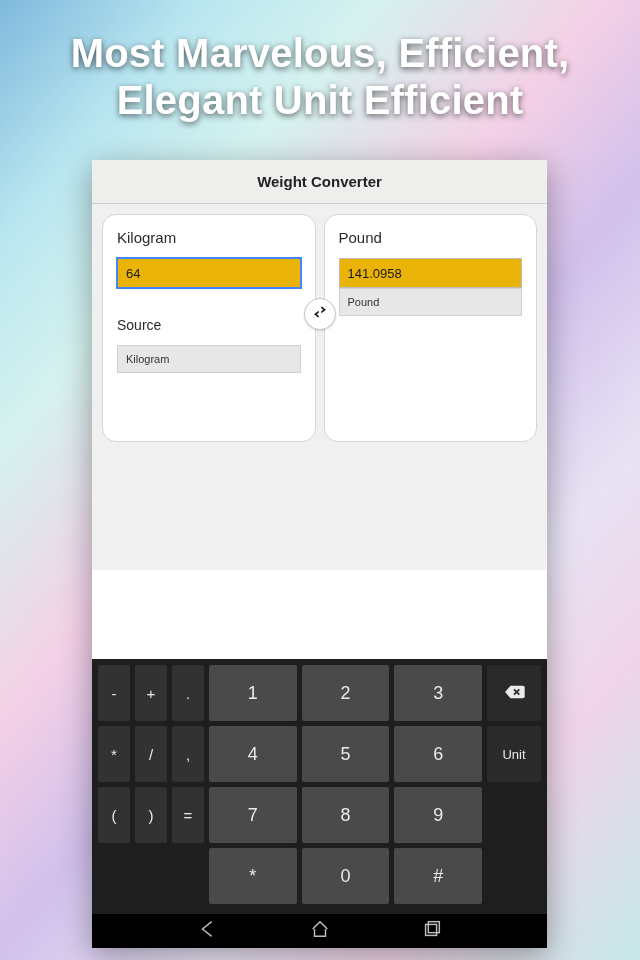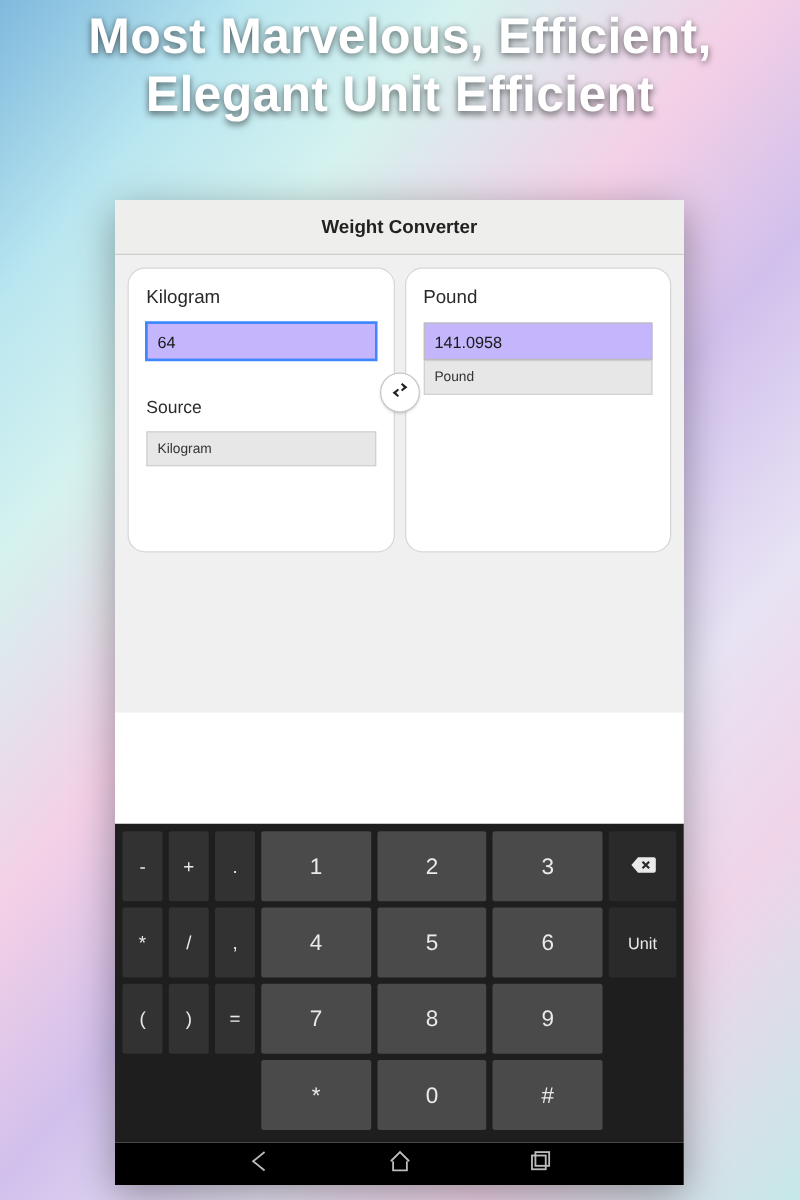--- a/index.html
+++ b/index.html
@@ -11,21 +11,21 @@
       #d5f2ef 26%,
       #f4d0e6 42%,
       #d1c0ec 55%,
       #e8e3f4 70%,
       #f0d4e8 82%,
       #c5e8e8 100%);
     position: relative;
   }
   .promo-headline {
     position: absolute;
-    top: 6px;
+    top: 30px;
     left: 0; right: 0;
     text-align: center;
     color: #fff;
     font-size: 40px;
     font-weight: 700;
     line-height: 1.18;
     text-shadow: 0 2px 6px rgba(0,0,0,.6);
     letter-spacing: .2px;
   }
   .phone {
@@ -72,21 +72,21 @@
     color: #2a2a2a;
     margin-bottom: 12px;
   }
   .card input[type="text"] {
     width: 100%;
     height: 30px;
     border: 1px solid #bdbdbd;
     padding: 6px 8px;
     font-size: 13px;
     color: #1a1a1a;
-    background: #c4b5fd;
+    background: #eab308;
   }
   .card input.active {
     outline: 2px solid #3f86ff;
     outline-offset: -1px;
     border-color: #3f86ff;
   }
   .sd-label {
     font-size: 14px;
     color: #2a2a2a;
     margin-top: 29px;

